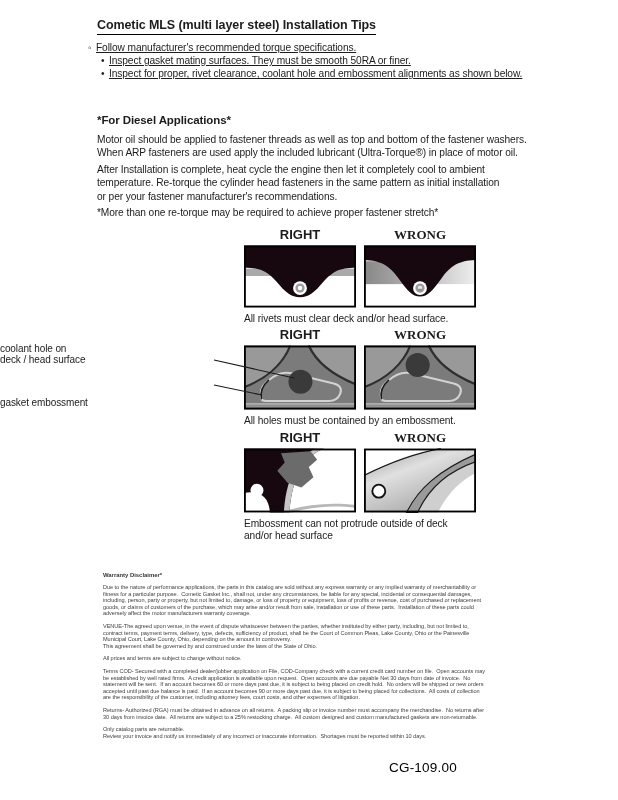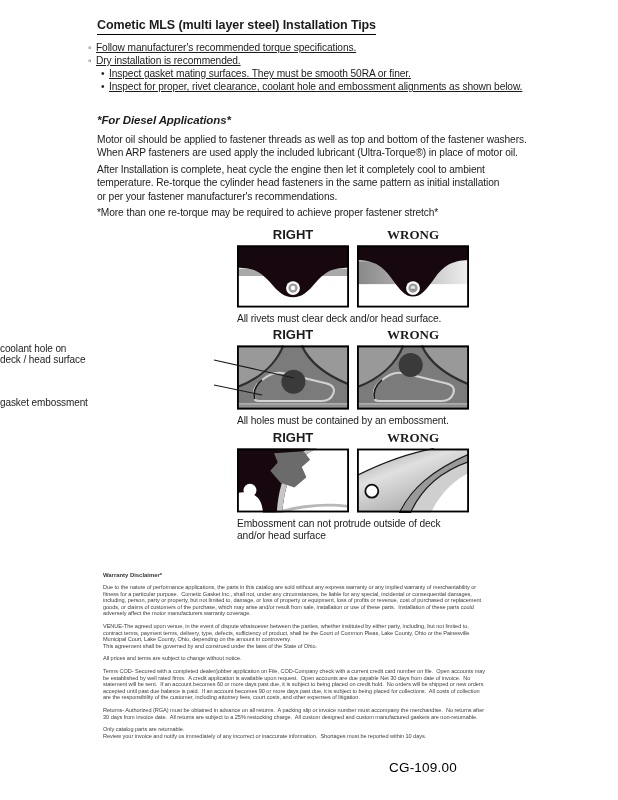--- a/index.html
+++ b/index.html
@@ -5,26 +5,26 @@
   html,body{margin:0;padding:0;background:#fff;}
   .page{position:relative;width:618px;height:800px;background:#ffffff;overflow:hidden;
         font-family:"Liberation Sans","DejaVu Sans",sans-serif;color:#1c1c1c;}
   .abs{position:absolute;}
   .page-title{left:97px;top:18px;font-size:12.5px;font-weight:bold;letter-spacing:-0.1px;
         border-bottom:1.5px solid #000;padding-bottom:2px;margin:0;display:inline-block;}
   .tips{left:88px;top:41px;font-size:10.2px;line-height:13px;letter-spacing:-0.1px;list-style:none;margin:0;padding:0;white-space:nowrap;}
   .tips li{white-space:nowrap;text-decoration:underline;}
   .tips li .mk{display:inline-block;width:8px;}
   .tips li.sub{padding-left:13px;}
-  .sec-heading{left:97px;top:114px;font-size:11.5px;font-weight:bold;margin:0;letter-spacing:-0.1px;font-style:italic;}
+  .sec-heading{left:97px;top:114px;font-size:11.5px;font-weight:bold;margin:0;letter-spacing:-0.1px;}
   .body-p{font-size:10.2px;line-height:13.4px;letter-spacing:-0.1px;margin:0;white-space:pre;}
   .p1{left:97px;top:133px;}
   .p2{left:97px;top:163px;}
   .p3{left:97px;top:206px;text-align:center;}
-  .fig{left:237px;width:232px;}
+  .fig{left:244px;width:232px;}
   .fig-labels{display:flex;}
   .fig-labels div{width:121px;text-align:center;font-weight:bold;font-size:13px;line-height:14px;}
   .fig-labels div:last-child{margin-left:8px;font-family:Liberation Serif, serif;}
   .fig-panels{display:flex;margin-top:1px;}
   .fig-panels svg{display:block;}
   .fig-panels svg:last-child{margin-left:8px;}
   .fig-caption{font-size:10.2px;line-height:11.5px;margin-top:3px;letter-spacing:-0.1px;white-space:pre;}
   .fig1{top:228px;}
   .fig2{top:328px;}
   .fig3{top:431px;}
@@ -39,21 +39,20 @@
 </style>
 </head>
 <body>
 
 <div class="page">
 
   <h1 class="abs page-title">Cometic MLS (multi layer steel) Installation Tips</h1>
 
   <ul class="abs tips">
     <li><span class="mk">◦</span><span>Follow manufacturer's recommended torque specifications.</span></li>
-    <li><span class="mk">◦</span><span>Dry installation is recommended.</span></li>
     <li class="sub"><span class="mk">•</span><span>Inspect gasket mating surfaces.  They must be smooth 50RA or finer.</span></li>
     <li class="sub"><span class="mk">•</span><span>Inspect for proper, rivet clearance, coolant hole and embossment alignments as shown below.</span></li>
   </ul>
 
   <h2 class="abs sec-heading">*For Diesel Applications*</h2>
   <p class="abs body-p p1">Motor oil should be applied to fastener threads as well as top and bottom of the fastener washers.
 When ARP fasteners are used apply the included lubricant (Ultra-Torque®) in place of motor oil.</p>
   <p class="abs body-p p2">After Installation is complete, heat cycle the engine then let it completely cool to ambient
 temperature. Re-torque the cylinder head fasteners in the same pattern as initial installation
 or per your fastener manufacturer's recommendations.</p>

